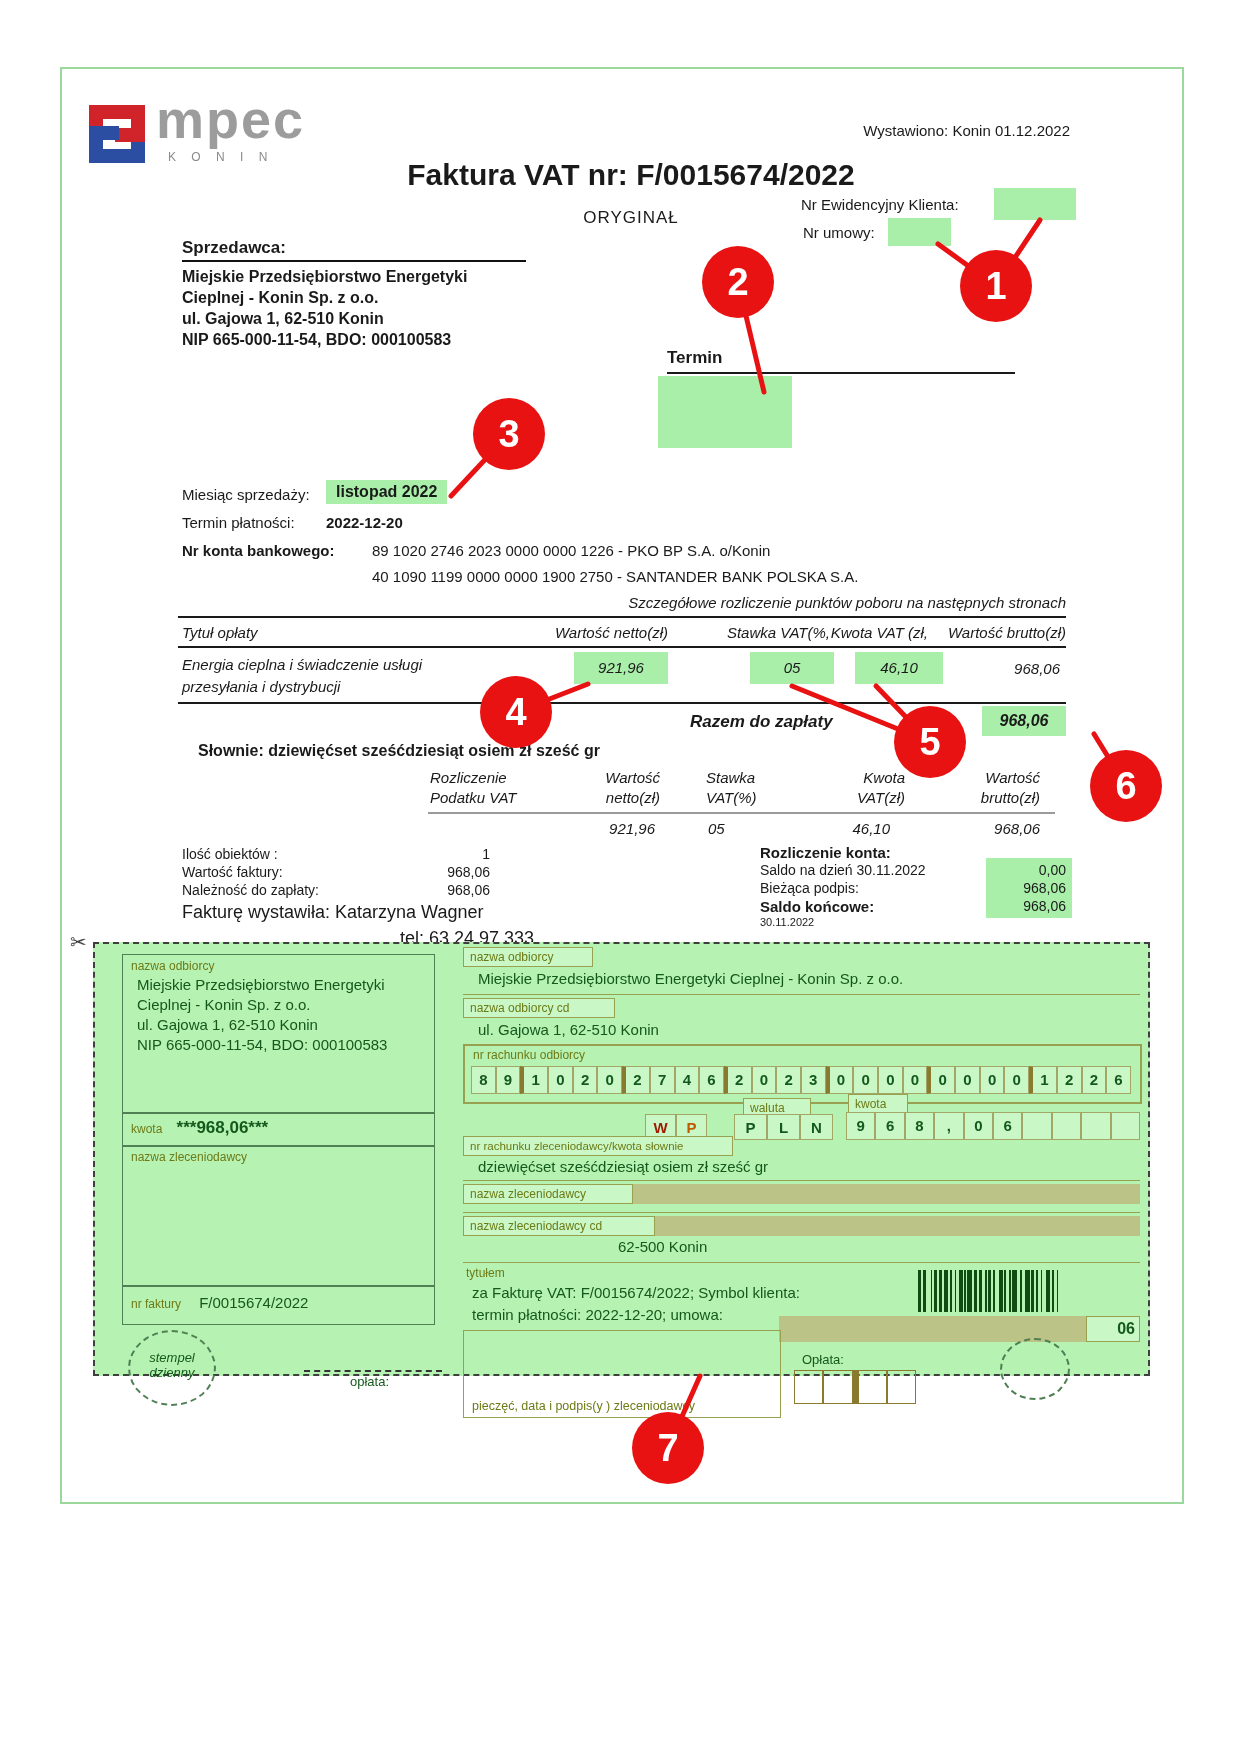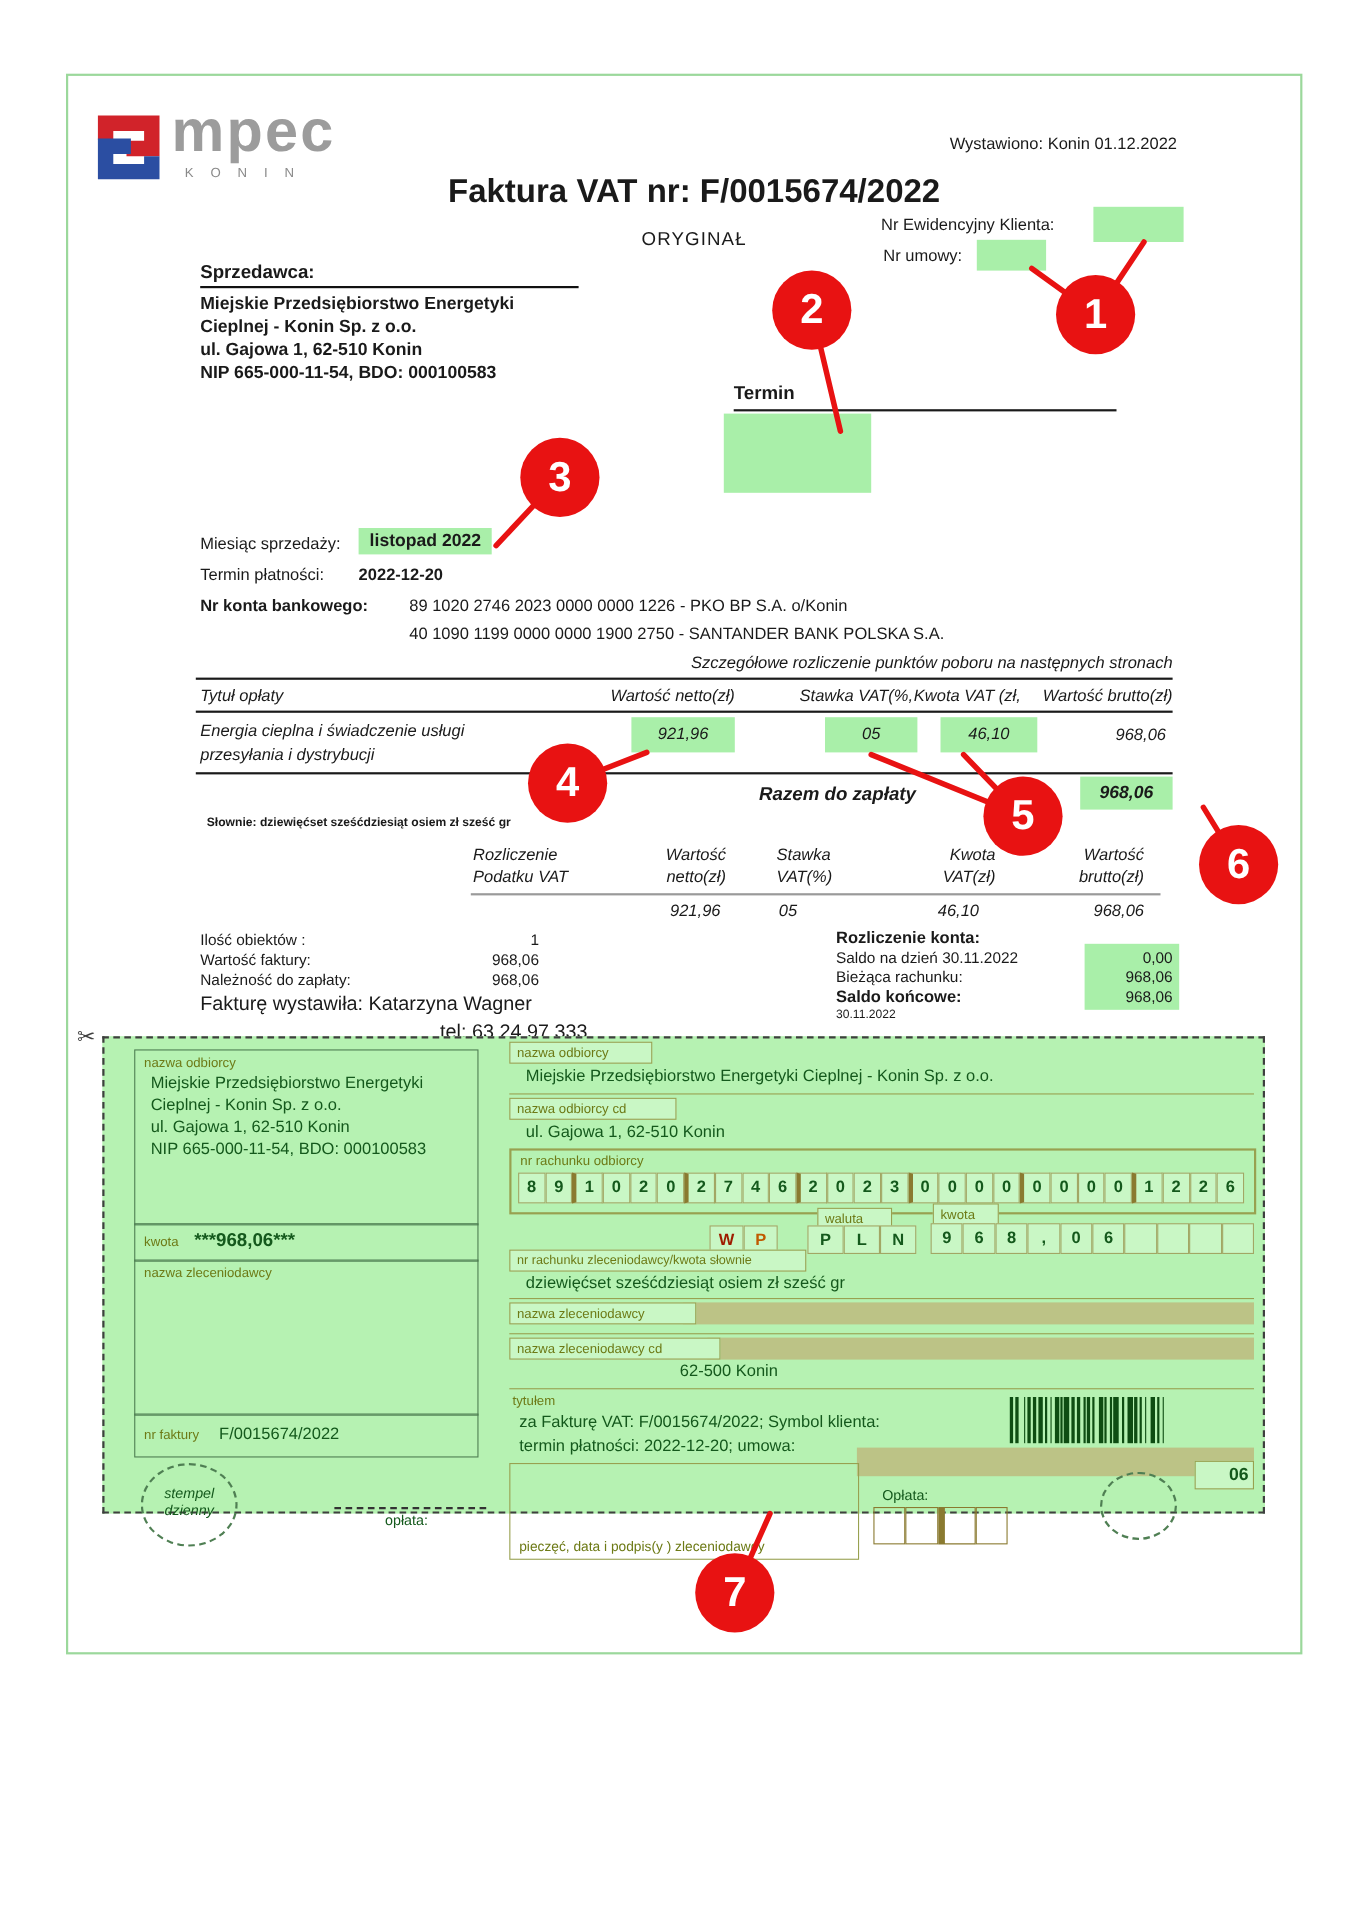--- a/index.html
+++ b/index.html
@@ -96,21 +96,21 @@
   <span class="abs i" style="left:182px;top:678px;">przesyłania i dystrybucji</span>
   <div class="greenbox i c" style="left:574px;top:652px;width:94px;height:32px;line-height:32px;">921,96</div>
   <div class="greenbox i c" style="left:750px;top:652px;width:84px;height:32px;line-height:32px;">05</div>
   <div class="greenbox i c" style="left:855px;top:652px;width:88px;height:32px;line-height:32px;">46,10</div>
   <span class="abs i r" style="left:960px;top:660px;width:100px;">968,06</span>
   <div class="rule" style="left:178px;top:702px;width:888px;"></div>
 
   <span class="abs b i" style="left:690px;top:712px;font-size:17px;">Razem do zapłaty</span>
   <div class="greenbox b i c" style="left:982px;top:706px;width:84px;height:30px;line-height:30px;font-size:16px;">968,06</div>
 
-  <div class="abs b" style="left:188px;top:742px;font-size:11px;">Słownie:  dziewięćset sześćdziesiąt osiem  zł  sześć  gr</div>
+  <div class="abs b" style="left:198px;top:742px;font-size:16px;">Słownie:  dziewięćset sześćdziesiąt osiem  zł  sześć  gr</div>
 
   <div class="abs i" style="left:430px;top:768px;line-height:20px;">
     <div>Rozliczenie</div>
     <div>Podatku VAT</div>
   </div>
   <div class="abs i r" style="left:560px;top:768px;width:100px;line-height:20px;">
     <div>Wartość</div>
     <div>netto(zł)</div>
   </div>
   <div class="abs i" style="left:706px;top:768px;line-height:20px;font-style:italic;">
@@ -140,21 +140,21 @@
   <span class="abs" style="left:182px;top:902px;font-size:18px;">
     <span>Fakturę wystawiła:</span>
     <span>Katarzyna Wagner</span>
   </span>
   <span class="abs" style="left:400px;top:928px;font-size:18px;">tel: 63 24 97 333</span>
 
   <span class="abs b" style="left:760px;top:844px;font-size:15px;">Rozliczenie konta:</span>
   <div class="greenbox" style="left:986px;top:858px;width:86px;height:60px;"></div>
   <span class="abs" style="left:760px;top:862px;font-size:14px;">Saldo na dzień 30.11.2022</span>
   <span class="abs r" style="left:990px;top:862px;width:76px;font-size:14px;">0,00</span>
-  <span class="abs" style="left:760px;top:880px;font-size:14px;">Bieżąca rachunku:</span>
+  <span class="abs" style="left:760px;top:880px;font-size:14px;">Bieżąca podpis:</span>
   <span class="abs r" style="left:990px;top:880px;width:76px;font-size:14px;">968,06</span>
   <span class="abs b" style="left:760px;top:898px;font-size:15px;">Saldo końcowe:</span>
   <span class="abs r" style="left:990px;top:898px;width:76px;font-size:14px;">968,06</span>
   <span class="abs" style="left:760px;top:916px;font-size:11px;">30.11.2022</span>
 
   <span class="abs" style="left:70px;top:930px;font-size:20px;color:#3f3f3f;">✂</span>
   <div class="slip" style="left:93px;top:942px;width:1053px;height:430px;"></div>
 
   <div class="lbox" style="left:122px;top:954px;width:311px;height:158px;">
     <div class="sliplabel" style="margin:4px 0 0 8px;">nazwa odbiorcy</div>
@@ -315,21 +315,21 @@
       <span class="gap" style="width: 3.2px;"></span>
       <span class="bar" style="width: 4.8px;"></span>
       <span class="gap" style="width: 1.6px;"></span>
       <span class="bar" style="width: 1.6px;"></span>
       <span class="gap" style="width: 3.2px;"></span>
       <span class="bar" style="width: 1.6px;"></span>
       <span class="gap" style="width: 3.2px;"></span>
     </div>
 
   <div class="band" style="left:779px;top:1316px;width:361px;height:26px;"></div>
-  <div class="abs b r sliptext" style="left:1086px;top:1316px;width:48px;height:24px;background:#c9f7c5;border:1px solid #98a150;line-height:24px;padding-right:4px;font-size:16px;margin-top:12px;">06</div>
+  <div class="abs b r sliptext" style="left:1086px;top:1316px;width:48px;height:24px;background:#c9f7c5;border:1px solid #98a150;line-height:24px;padding-right:4px;font-size:16px;">06</div>
 
   <div class="abs" style="left:463px;top:1330px;width:316px;height:86px;border:1px solid #98a150;">
     <div class="sliplabel" style="position:absolute;left:8px;bottom:4px;font-size:12.5px;">pieczęć, data i podpis(y ) zleceniodawcy</div>
   </div>
   <div class="abs sliptext" style="left:802px;top:1352px;font-size:13px;">Opłata:</div>
   <div class="abs" style="left:794px;top:1370px;width:122px;height:34px;display:flex;">
     <span class="feecell"></span>
     <span class="feecell"></span>
     <span class="feecell thick"></span>
     <span class="feecell"></span>

